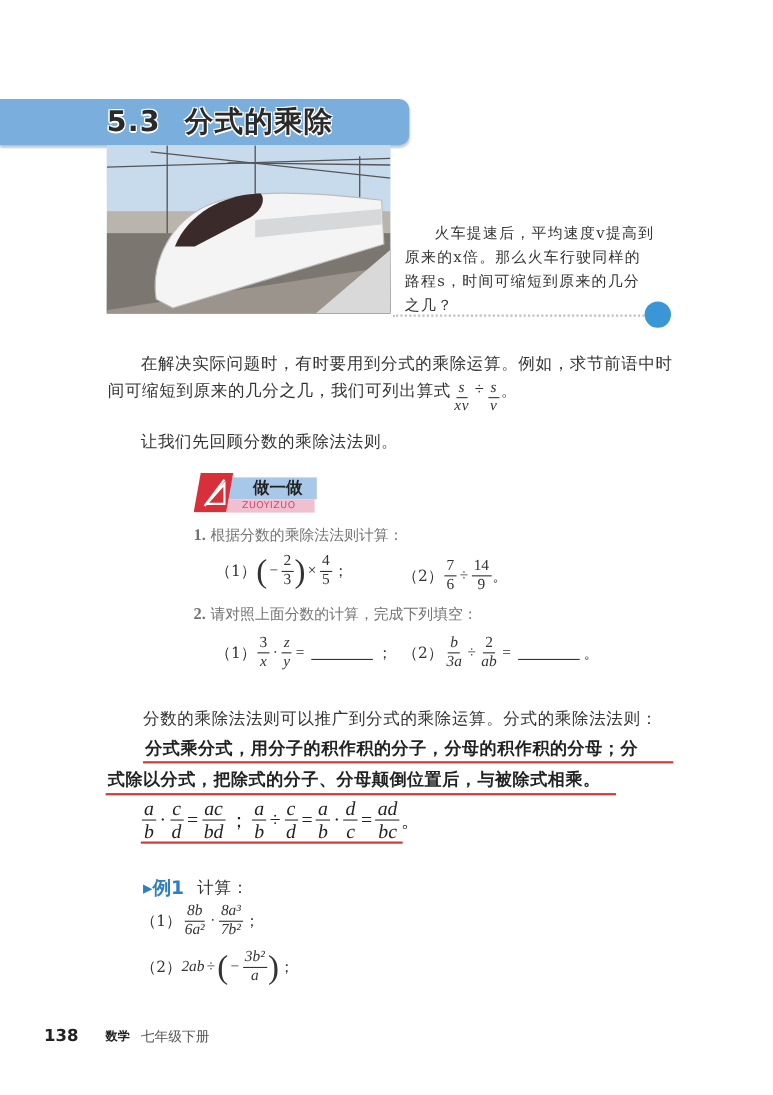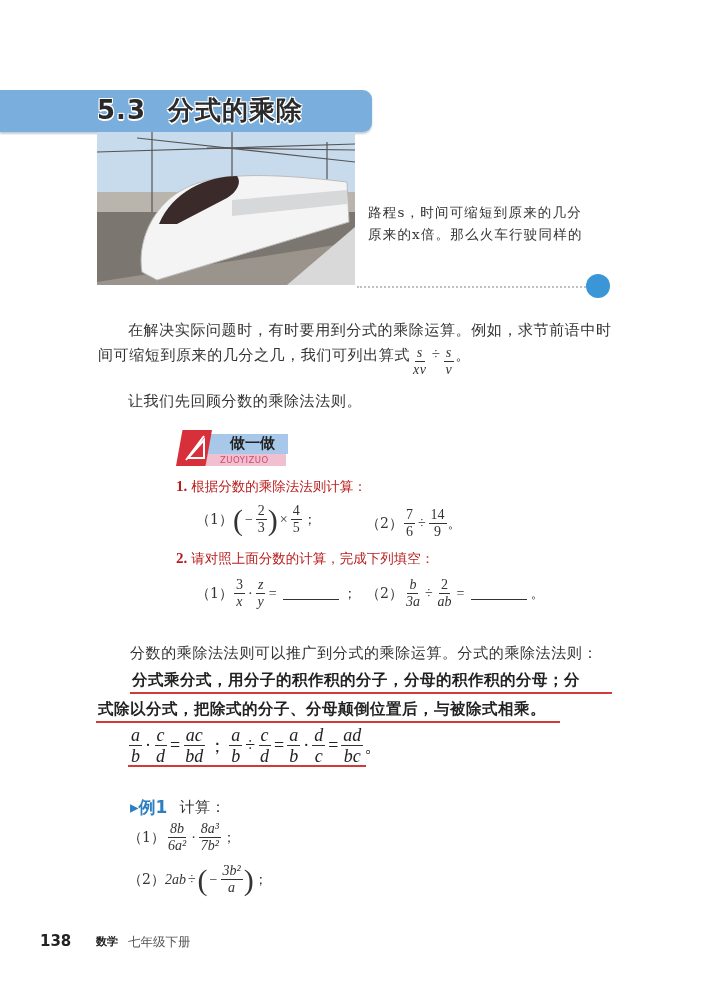--- a/index.html
+++ b/index.html
@@ -38,21 +38,21 @@
 
   
   .badge { left:176px; top:430px; width:112px; height:36px; }
   .badge-icon { left:0; top:0; width:36px; height:36px; background:#d8303a;
                 clip-path:polygon(18% 0,100% 0,82% 100%,0 100%); }
   .badge-band { left:24px; top:4px; width:88px; height:20px; background:#a7c8e8; }
   .badge-title { left:54px; top:4px; font-family:Liberation Mono, monospace; font-weight:bold; font-size:15px; color:#222;text-align:right; }
   .badge-pink { left:30px; top:24px; width:80px; height:12px; background:#f0bfd0; }
   .badge-sub { left:44px; top:24px; font-family:"DejaVu Sans", sans-serif; font-size:8.5px; color:#d04a6a; letter-spacing:0.5px; line-height:12px; }
 
-  .q { font-family:"DejaVu Sans", sans-serif; font-size:13.5px; color:#b91c1c; }
+  .q { font-family:"DejaVu Sans", sans-serif; font-size:13.5px; color:#737373; }
   .q b { font-family:"Liberation Serif", serif; font-size:15px; margin-right:4px; }
   .sub { font-size:14px; color:#333; display:flex; align-items:center; }
   .blank { display:inline-block; width:56px; border-bottom:1px solid #333; height:12px; margin:0 4px; }
 
   .rule { font-family:"DejaVu Sans", sans-serif; font-weight:bold; font-size:15.5px; color:#222; letter-spacing:0.5px; }
   .red-line { height:0; border-top:2px solid #d23a3a; }
 
   .formula { font-size:18px; display:flex; align-items:center; }
   .formula .frac { font-size:18px; line-height:18px; }
 
@@ -85,22 +85,24 @@
     <rect x="0" y="80" width="258" height="73" fill="#7b7670"></rect>
     <polygon points="0,150 258,110 258,153 0,153" fill="#9a948c"></polygon>
     <polygon points="190,153 258,95 258,153" fill="#d9d9d9"></polygon>
     <path d="M45,140 C40,110 55,75 85,58 C110,44 150,38 250,50 L252,90 L60,148 Z" fill="#f4f4f4" stroke="#bbb"></path>
     <path d="M62,92 C75,60 110,44 140,44 C145,50 140,60 130,66 L80,92 Z" fill="#3a2a2a"></path>
     <path d="M135,68 L250,58 L250,72 L135,84 Z" fill="#d6d8da"></path>
   </svg>
 </div>
 
 <div class="abs intro">
+  <div class="intro-indent">火车提速后，平均速度v提高到</div>
+  <div>原来的x倍。那么火车行驶同样的</div>
   <div>路程s，时间可缩短到原来的几分</div>
-  <div>原来的x倍。那么火车行驶同样的</div>
+  <div>之几？</div>
 </div>
 <div class="abs dotted-line"></div>
 <div class="abs blue-dot"></div>
 
 <div class="abs p" style="left:128px; top:321px;">在解决实际问题时，有时要用到分式的乘除运算。例如，求节前语中时</div>
 <div class="abs p" style="left:98px; top:346px; display:flex; ">
   <span>间可缩短到原来的几分之几，我们可列出算式</span>
   <span class="frac">
       <span class="n">s</span>
       <span class="d">xv</span>

